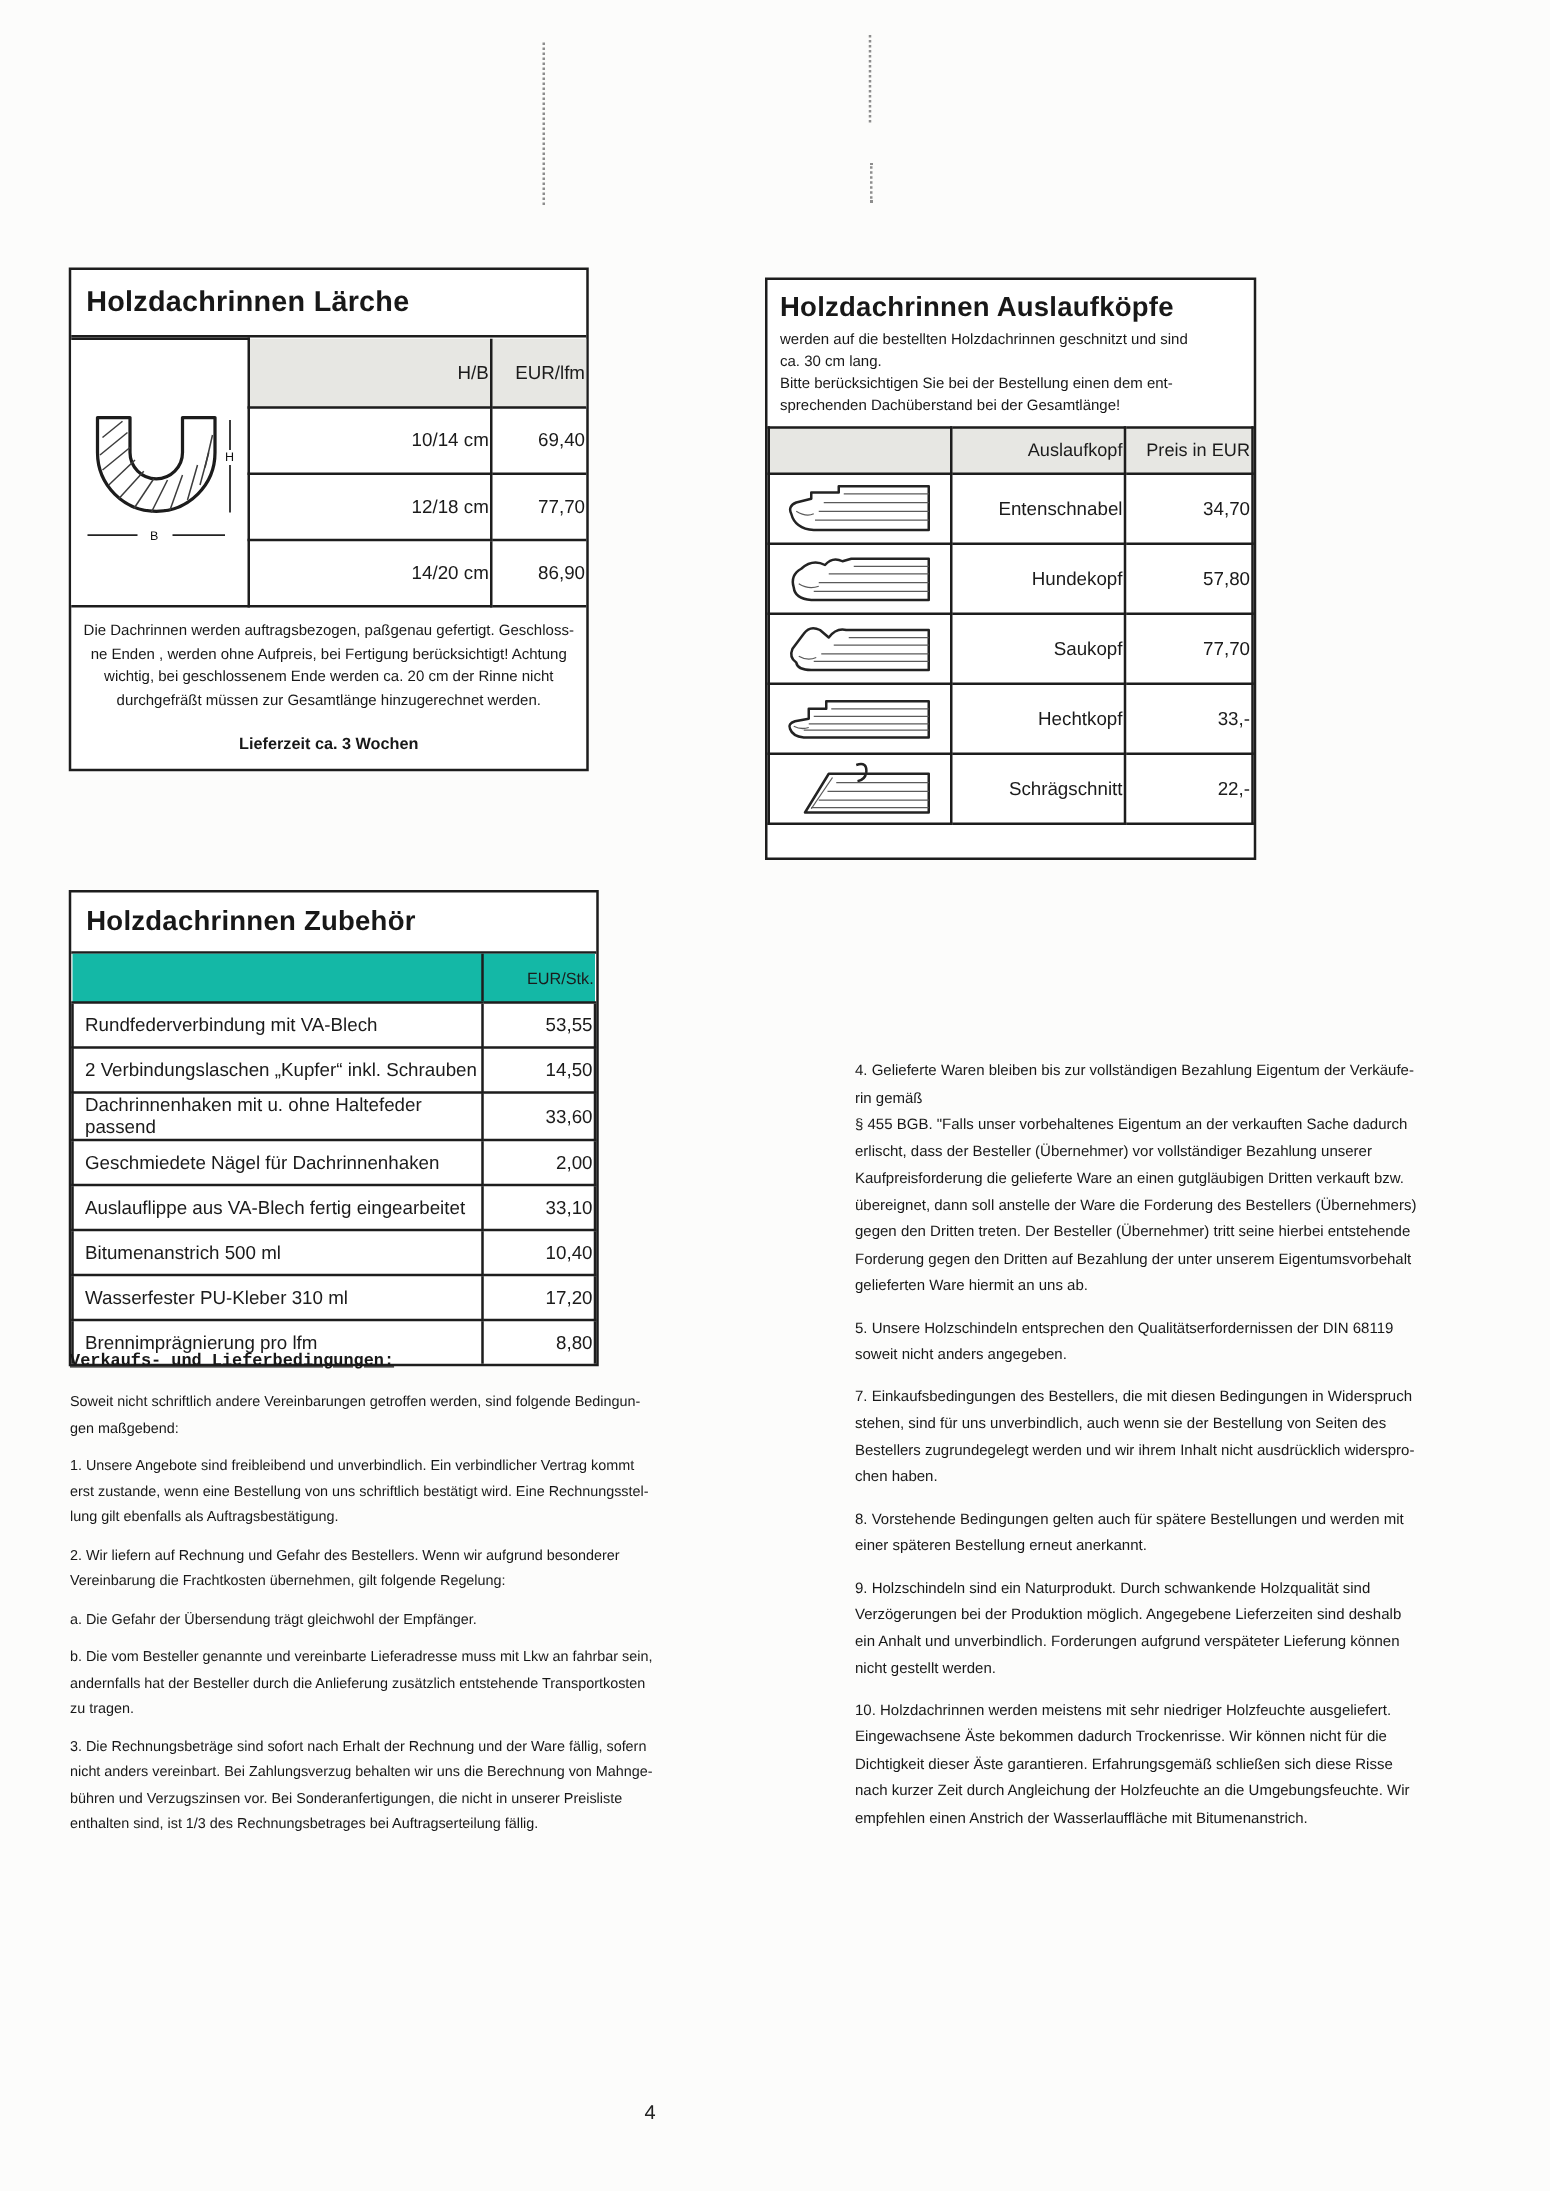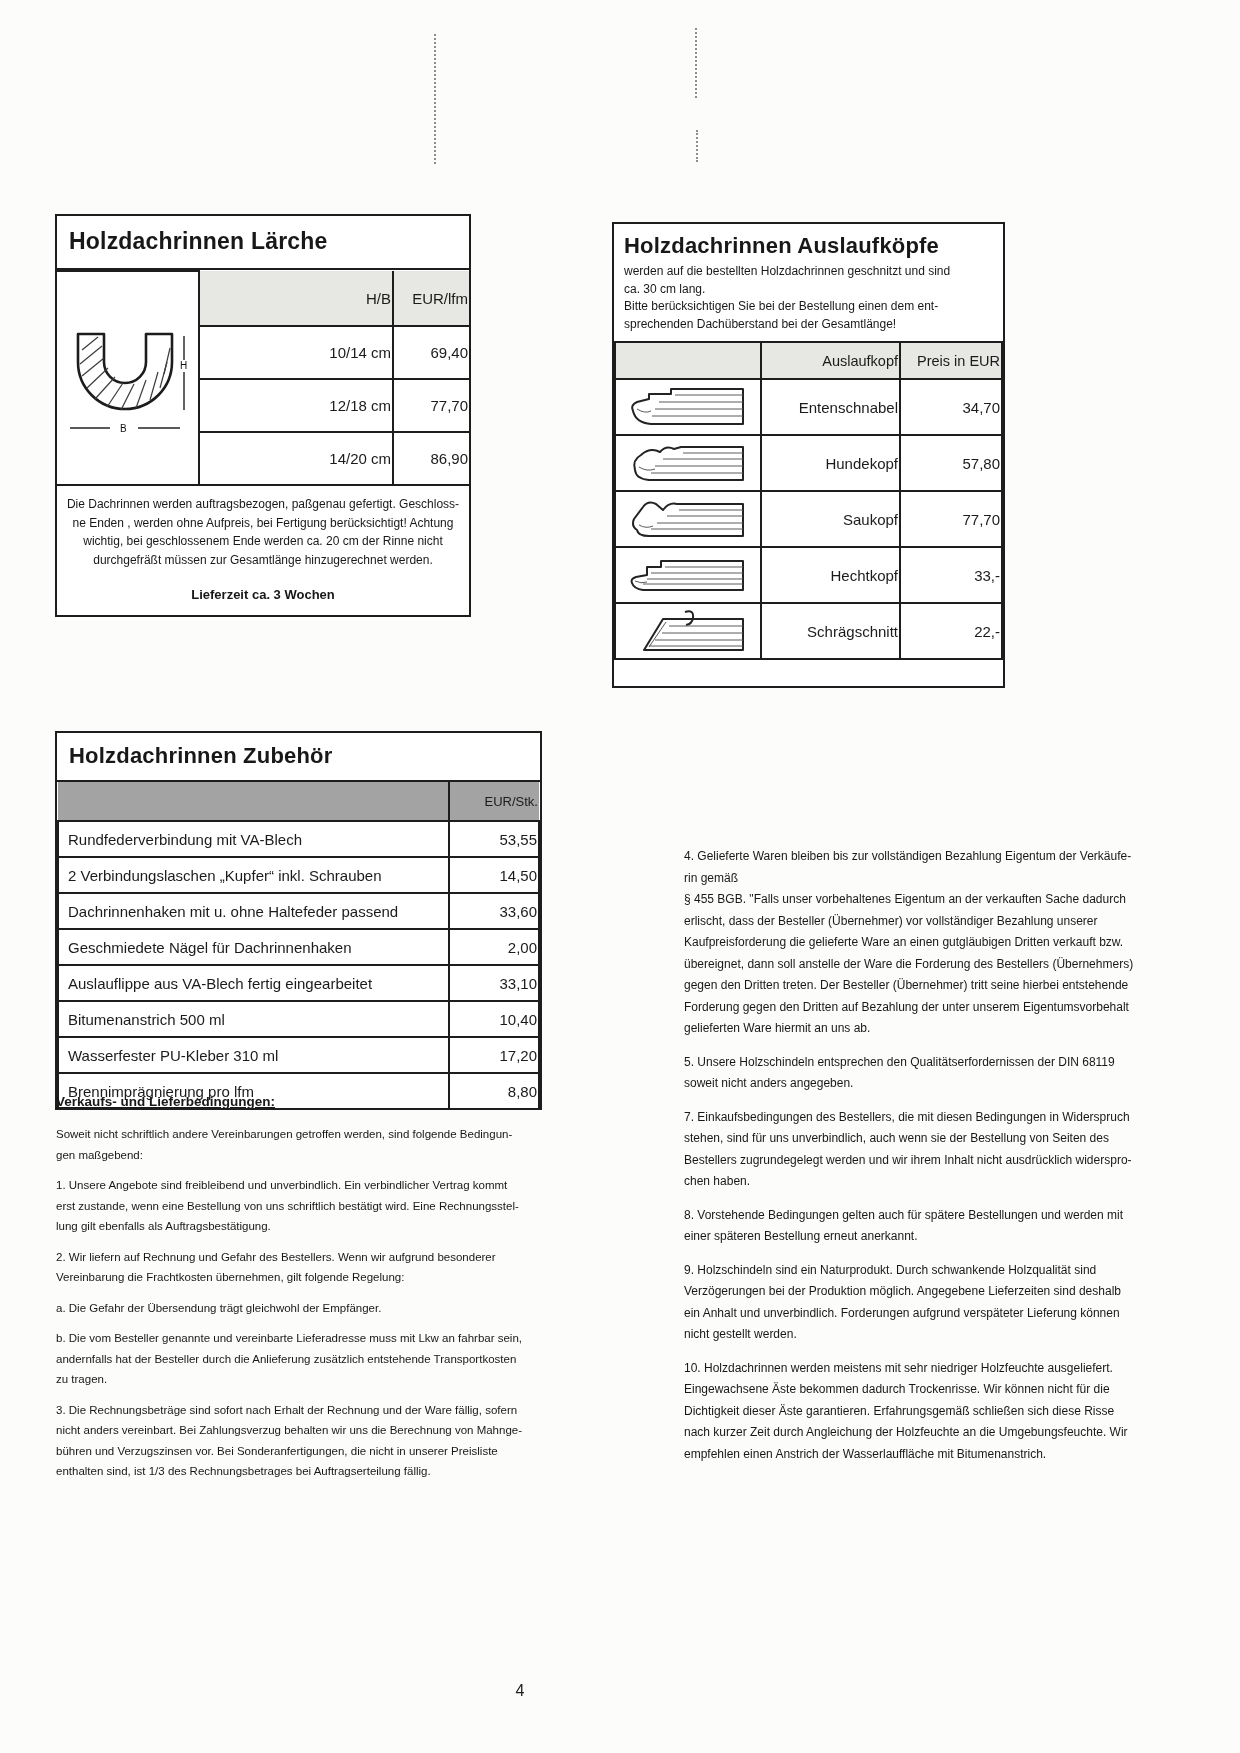--- a/index.html
+++ b/index.html
@@ -44,35 +44,35 @@
   .auslauf .box-title{font-size:22px;padding:9px 10px 3px;}
   .auslauf-desc{font-size:12px;line-height:17.5px;padding:1px 10px 8px;}
   .auslauf-grid{width:377px;margin:0 auto;}
   .auslauf-grid th.hdr{background:#e7e7e3;height:33px;font-size:14.5px;}
   .auslauf-grid .c-img{width:142px;}
   .auslauf-grid .c-name{width:135px;}
   .auslauf-grid td{height:52px;font-size:14.5px;}
   .sketch{display:block;margin:0 auto;}
 
   
-  .zubehoer{left:55px;top:712px;width:487px;margin-top:19px;}
+  .zubehoer{left:55px;top:712px;width:424px;}
   .zubehoer .box-title{font-size:22px;padding:10px 12px 11px;border-bottom:2px solid #1d1d1d;}
-  .zub-grid th.hdr{background:#a3a3a3;height:36px;font-size:13px;padding-left:12px;}
+  .zub-grid th.hdr{background:#14b8a6;height:36px;font-size:13px;padding-left:12px;}
   .zub-grid th.hdr,.zub-grid td{border-left:none;border-right:none;}
   .zub-grid th.hdr:last-child,.zub-grid td.zprice{border-left:2px solid #1d1d1d;width:76px;}
   .zub-grid tr:first-child th{border-top:none;}
   .zub-grid tr:last-child td{border-bottom:none;}
   .zub-grid td{height:32px;font-size:14.5px;}
   .zub-grid td.zname{text-align:left;padding-left:9px;}
 
   
   .terms{position:absolute;}
   .terms-left{left:56px;top:1078px;width:530px;}
   .terms-right{left:684px;top:846px;width:520px;}
-  .terms h3{font-size:13.5px;font-weight:bold;text-decoration:underline;margin:16px 0 15px 0;}
+  .terms h3{font-size:13.5px;font-weight:bold;text-decoration:underline;margin:4px 0 15px 0;font-family:Liberation Mono, monospace;}
   .terms p{margin:0 0 10px 0;}
   .terms-left p{font-size:11.5px;line-height:20.5px;}
   .terms-right p{font-size:12px;line-height:21.5px;margin-bottom:12px;}
 
   .page-number{position:absolute;left:500px;top:1682px;width:40px;text-align:center;font-size:16px;color:#222;}
 </style>
 </head>
 <body>
 
 <div class="regmark m1"></div>

